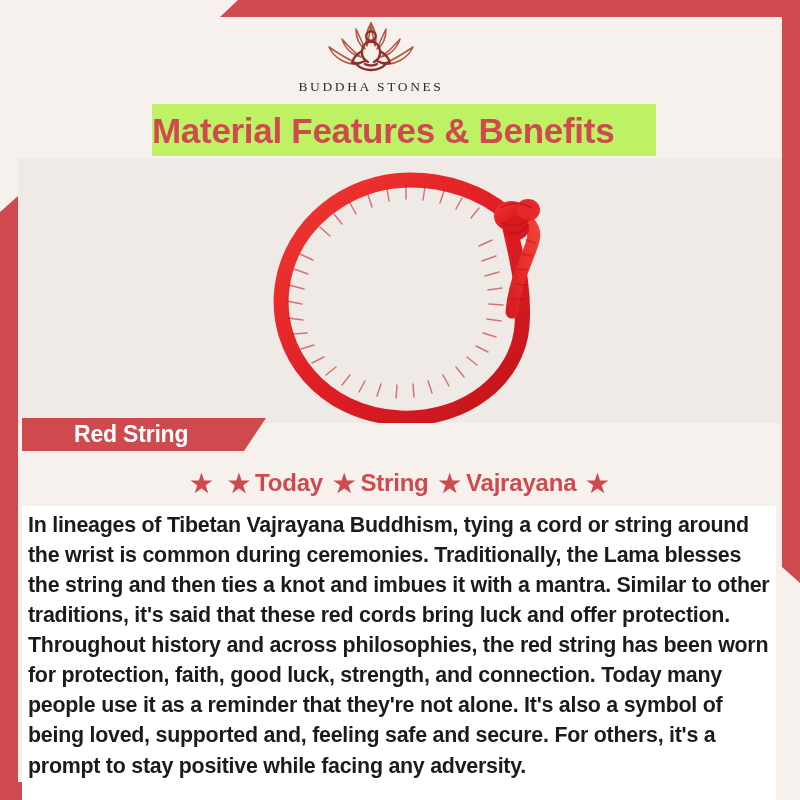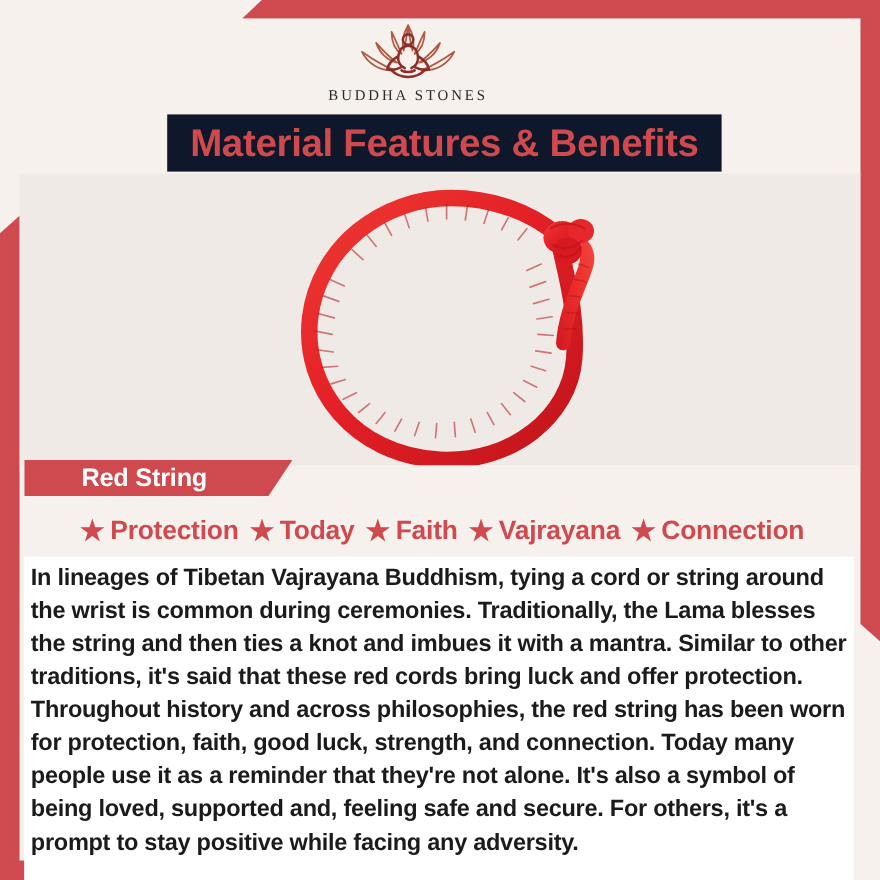--- a/index.html
+++ b/index.html
@@ -90,24 +90,24 @@
     font-weight: 400;
   }
 
   
   .title-banner {
     position: absolute;
     top: 104px;
     left: 152px;
     width: 504px;
     height: 52px;
-    background: #0f172a;
-    display: flex;
-    align-items: center;
-    justify-content: center;
+    background: #bef264;
+    display: flex;
+    align-items: center;
+    justify-content: flex-start;
   }
   .title-text {
     font-size: 35px;
     font-weight: bold;
     color: #cf4a4f;
     letter-spacing: -0.3px;
     line-height: 1;
     white-space: nowrap;
   }
 
@@ -295,37 +295,35 @@
     </svg>
   </div>
 
   <div class="label-banner">
     <span class="label-banner-text">Red String</span>
   </div>
 
   <div class="benefits-row">
     <span class="benefit-item">
       <span class="benefit-star">★</span>
-      <span class="benefit-label">Protection</span>
     </span>
     <span class="benefit-item">
       <span class="benefit-star">★</span>
       <span class="benefit-label">Today</span>
     </span>
     <span class="benefit-item">
       <span class="benefit-star">★</span>
-      <span class="benefit-label">Faith</span>
+      <span class="benefit-label">String</span>
     </span>
     <span class="benefit-item">
       <span class="benefit-star">★</span>
       <span class="benefit-label">Vajrayana</span>
     </span>
     <span class="benefit-item">
       <span class="benefit-star">★</span>
-      <span class="benefit-label">Connection</span>
     </span>
   </div>
 
   <div class="copy-panel">
     <p class="copy-text">In lineages of Tibetan Vajrayana Buddhism, tying a cord or string around the wrist is common during ceremonies. Traditionally, the Lama blesses the string and then ties a knot and imbues it with a mantra. Similar to other traditions, it's said that these red cords bring luck and offer protection. Throughout history and across philosophies, the red string has been worn for protection, faith, good luck, strength, and connection. Today many people use it as a reminder that they're not alone. It's also a symbol of being loved, supported and, feeling safe and secure. For others, it's a prompt to stay positive while facing any adversity.</p>
   </div>
 
 </div>
 
 </body></html>

